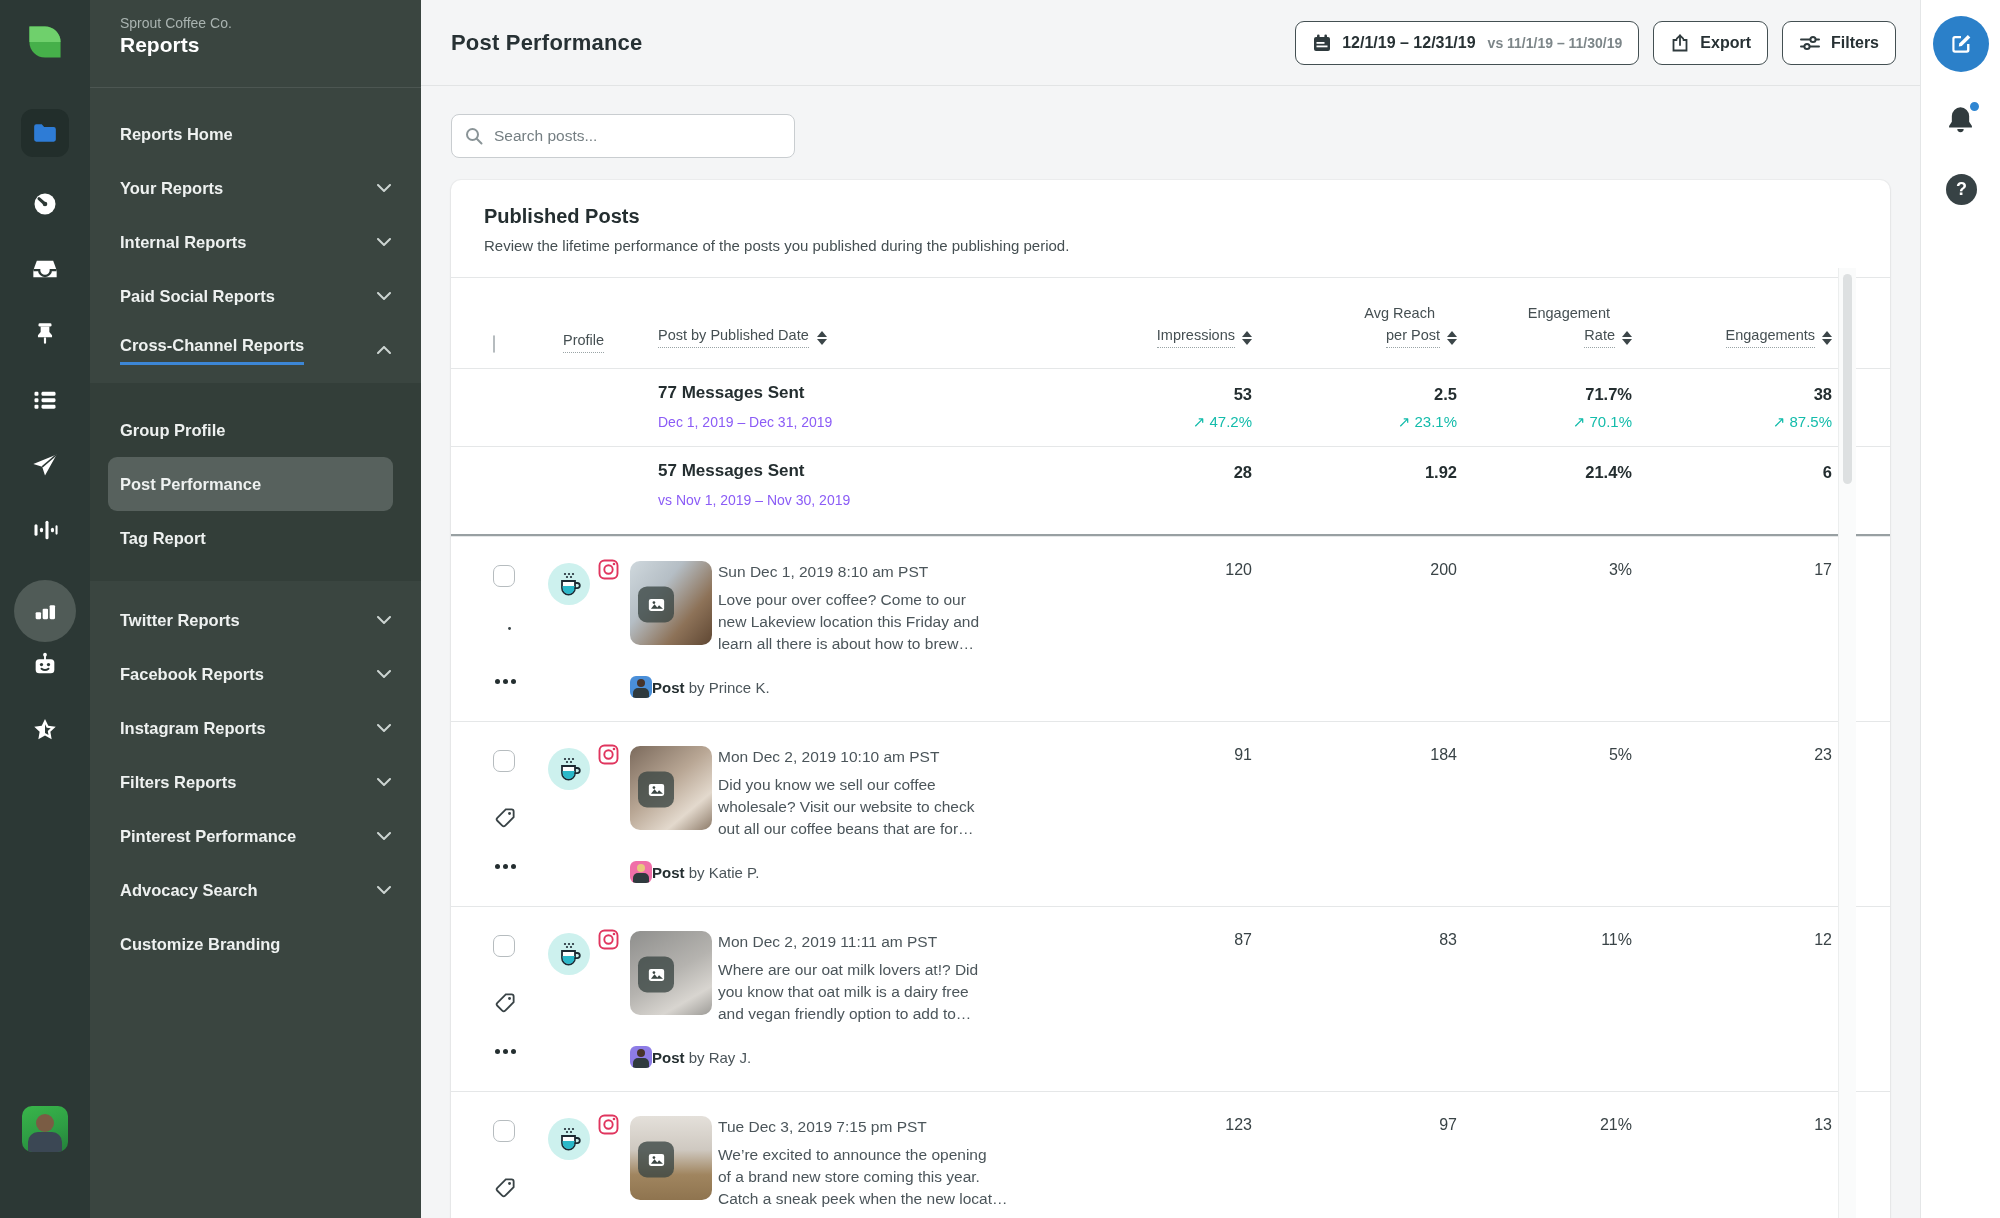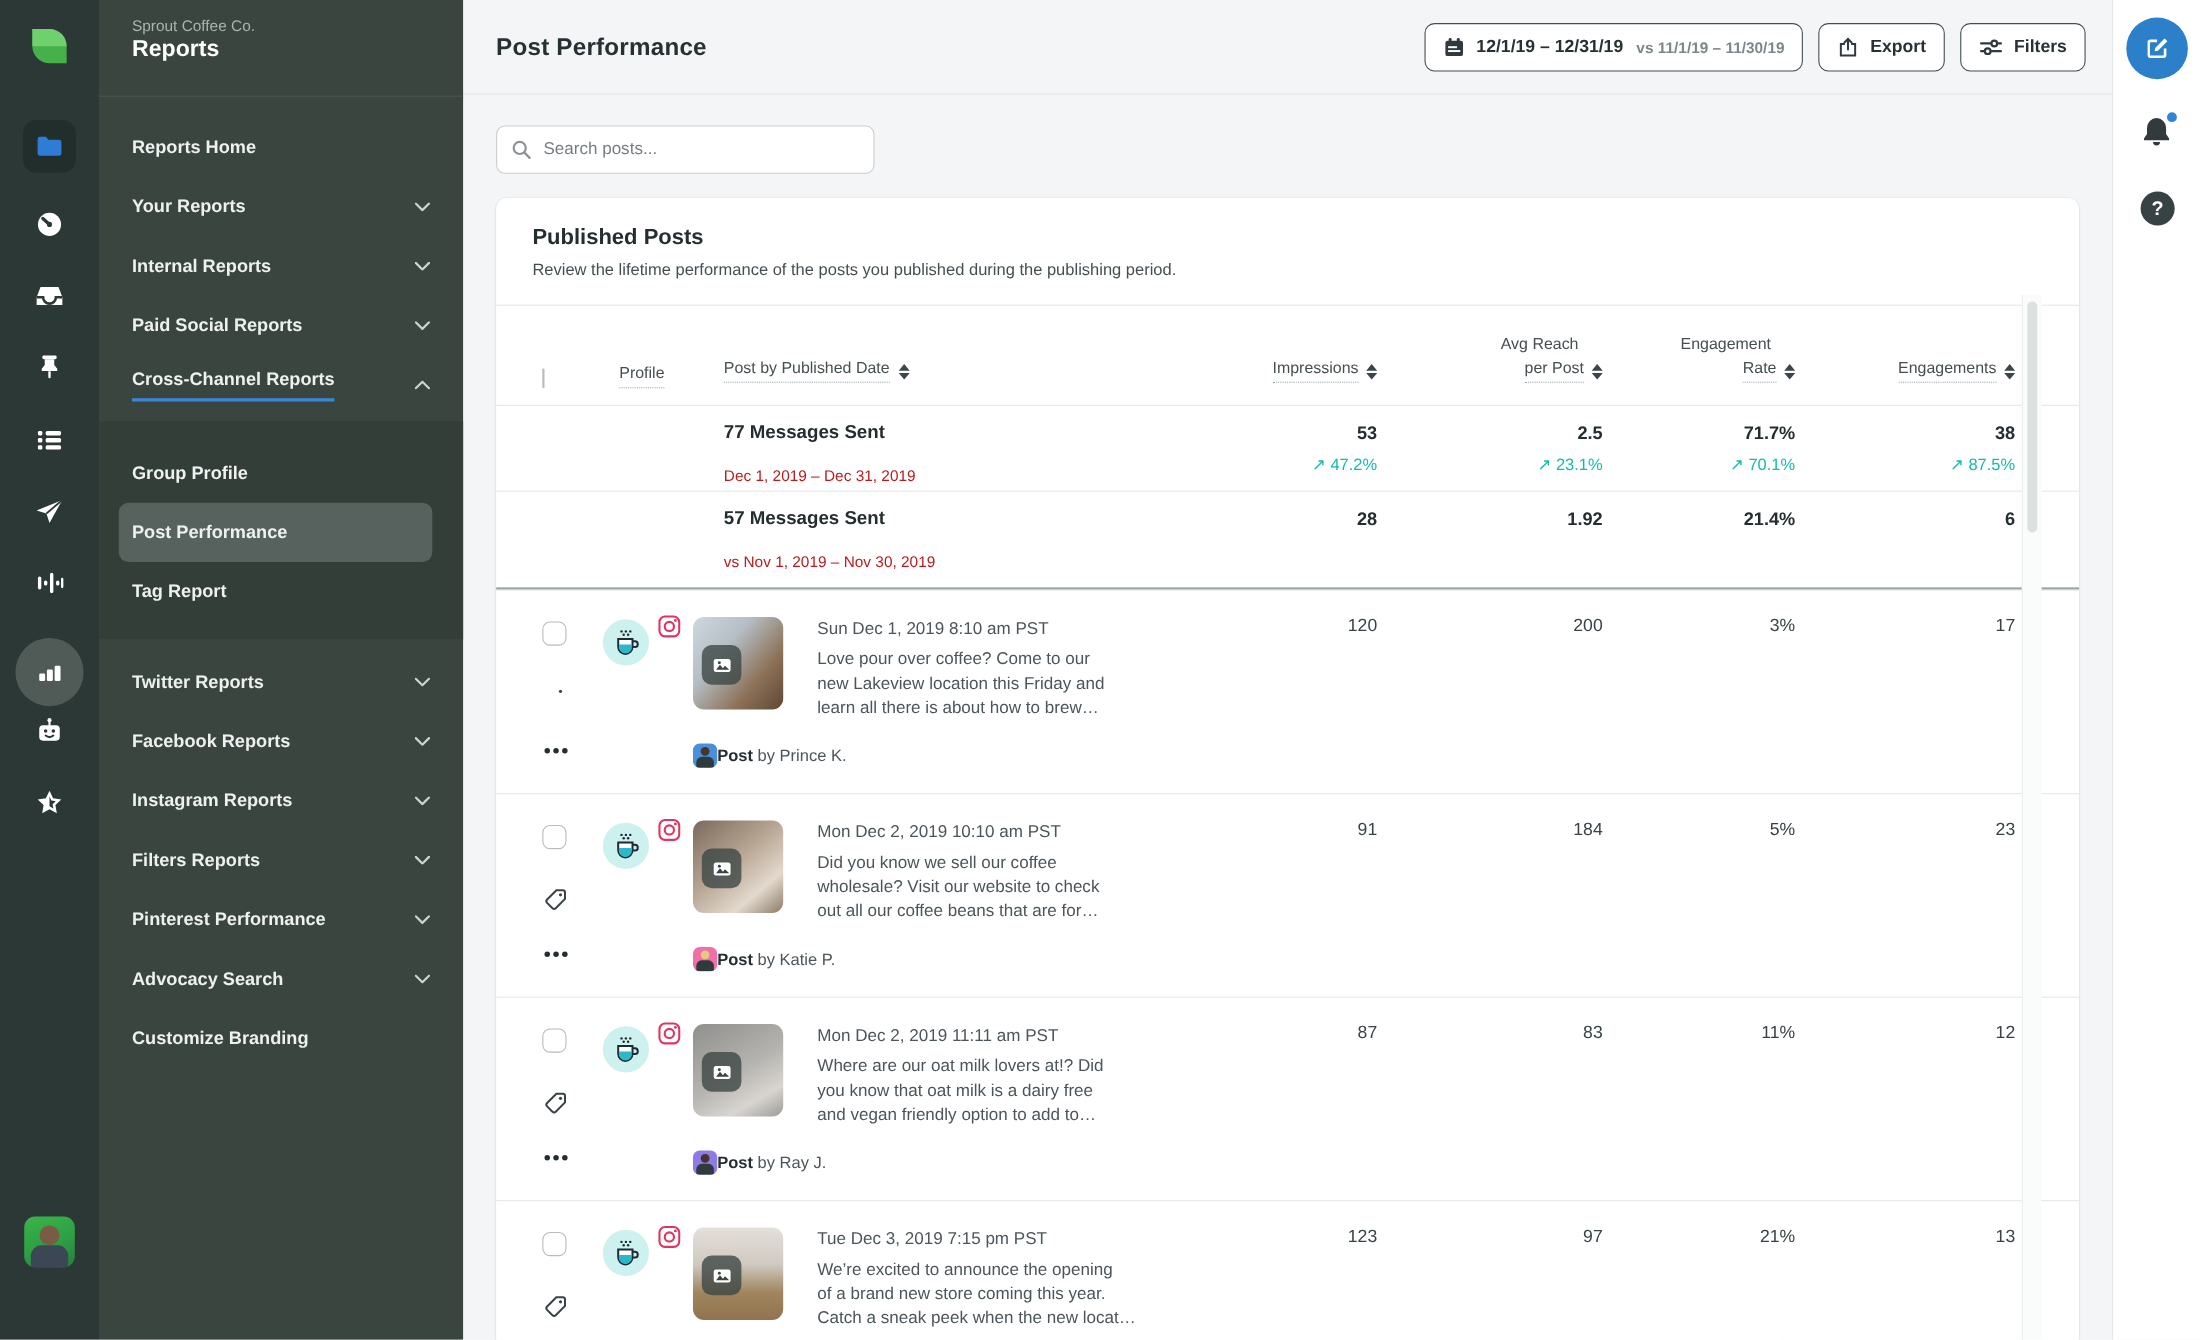--- a/index.html
+++ b/index.html
@@ -72,35 +72,35 @@
   .sort .u { border-bottom:6px solid #3c4649; }
   .sort .d { border-top:6px solid #3c4649; }
 
   .checkbox { width:22px; height:22px; border:1.5px solid #b6bcbf; border-radius:7px; background:#fff; cursor:pointer; }
 
   .srow { border-top:1px solid #e5e7e8; }
   .srow.a { height:78px; }
   .srow.b { height:90px; border-bottom:2px solid #98a0a2; }
   .srow .ttl-wrap { grid-column:3; padding:14px 0 0 28px; }
   .srow .ttl { font-size:17px; font-weight:700; color:#242e30; }
-  .srow .per { margin-top:21px; font-size:14px; color:#b91c1c; }
+  .srow .per { margin-top:11px; font-size:14px; color:#8b5cf6; }
   .cellnum { text-align:right; padding-top:16px; font-size:16.5px; font-weight:700; color:#242e30; }
   .delta { margin-top:9px; font-size:15px; font-weight:400; color:#14bcab; }
 
   .prow { height:185px; border-top:1px solid #e5e7e8; }
   .prow:first-of-type { border-top:none; }
   .leftcol { padding:28px 0 0 9px; display:flex; flex-direction:column; align-items:flex-start; }
   .tagic { margin-top:34px; margin-left:1px; cursor:pointer; }
   .dots { margin-top:31px; margin-left:2px; display:flex; gap:3px; cursor:pointer; }
   .dots i { width:5px; height:5px; border-radius:50%; background:#242e30; }
   .profcell { position:relative; padding-top:26px; }
   .pav { position:relative; margin-left:8px; width:42px; height:42px; border-radius:50%; background:#cdf1ee; display:flex; align-items:center; justify-content:center; }
   .netic { position:absolute; left:58px; top:22px; }
   .postcell { padding-top:24px; }
-  .prow .media { display:flex; gap:31px; }
+  .prow .media { display:flex; gap:6px; }
   .thumb { position:relative; width:82px; height:84px; border-radius:10px; flex:none; cursor:pointer; }
   .thumb.t1 { background:linear-gradient(130deg,#cfd8dd 0%,#b5bec5 35%,#8d7258 70%,#5f4733 100%); }
   .thumb.t2 { background:linear-gradient(140deg,#7b6a5c 0%,#b9a795 45%,#e3d9cd 75%,#8c7a68 100%); }
   .thumb.t3 { background:linear-gradient(150deg,#8f8f8d 0%,#b5b3af 50%,#d8d5d0 78%,#9c9a96 100%); }
   .thumb.t4 { background:linear-gradient(180deg,#e4e0da 0%,#cfc9c1 40%,#a08succ 60%,#8f744f 100%); }
   .thumb.t4 { background:linear-gradient(180deg,#e4e0da 0%,#cfc9c1 40%,#a0855f 70%,#8f744f 100%); }
   .ph { position:absolute; left:8px; top:50%; transform:translateY(-46%); width:36px; height:36px; border-radius:9px;
         background:rgba(58,69,66,.78); display:flex; align-items:center; justify-content:center; }
   .ptext { font-size:15.5px; color:#4b555a; line-height:22px; }
   .ptext .date { margin-bottom:6px; }

